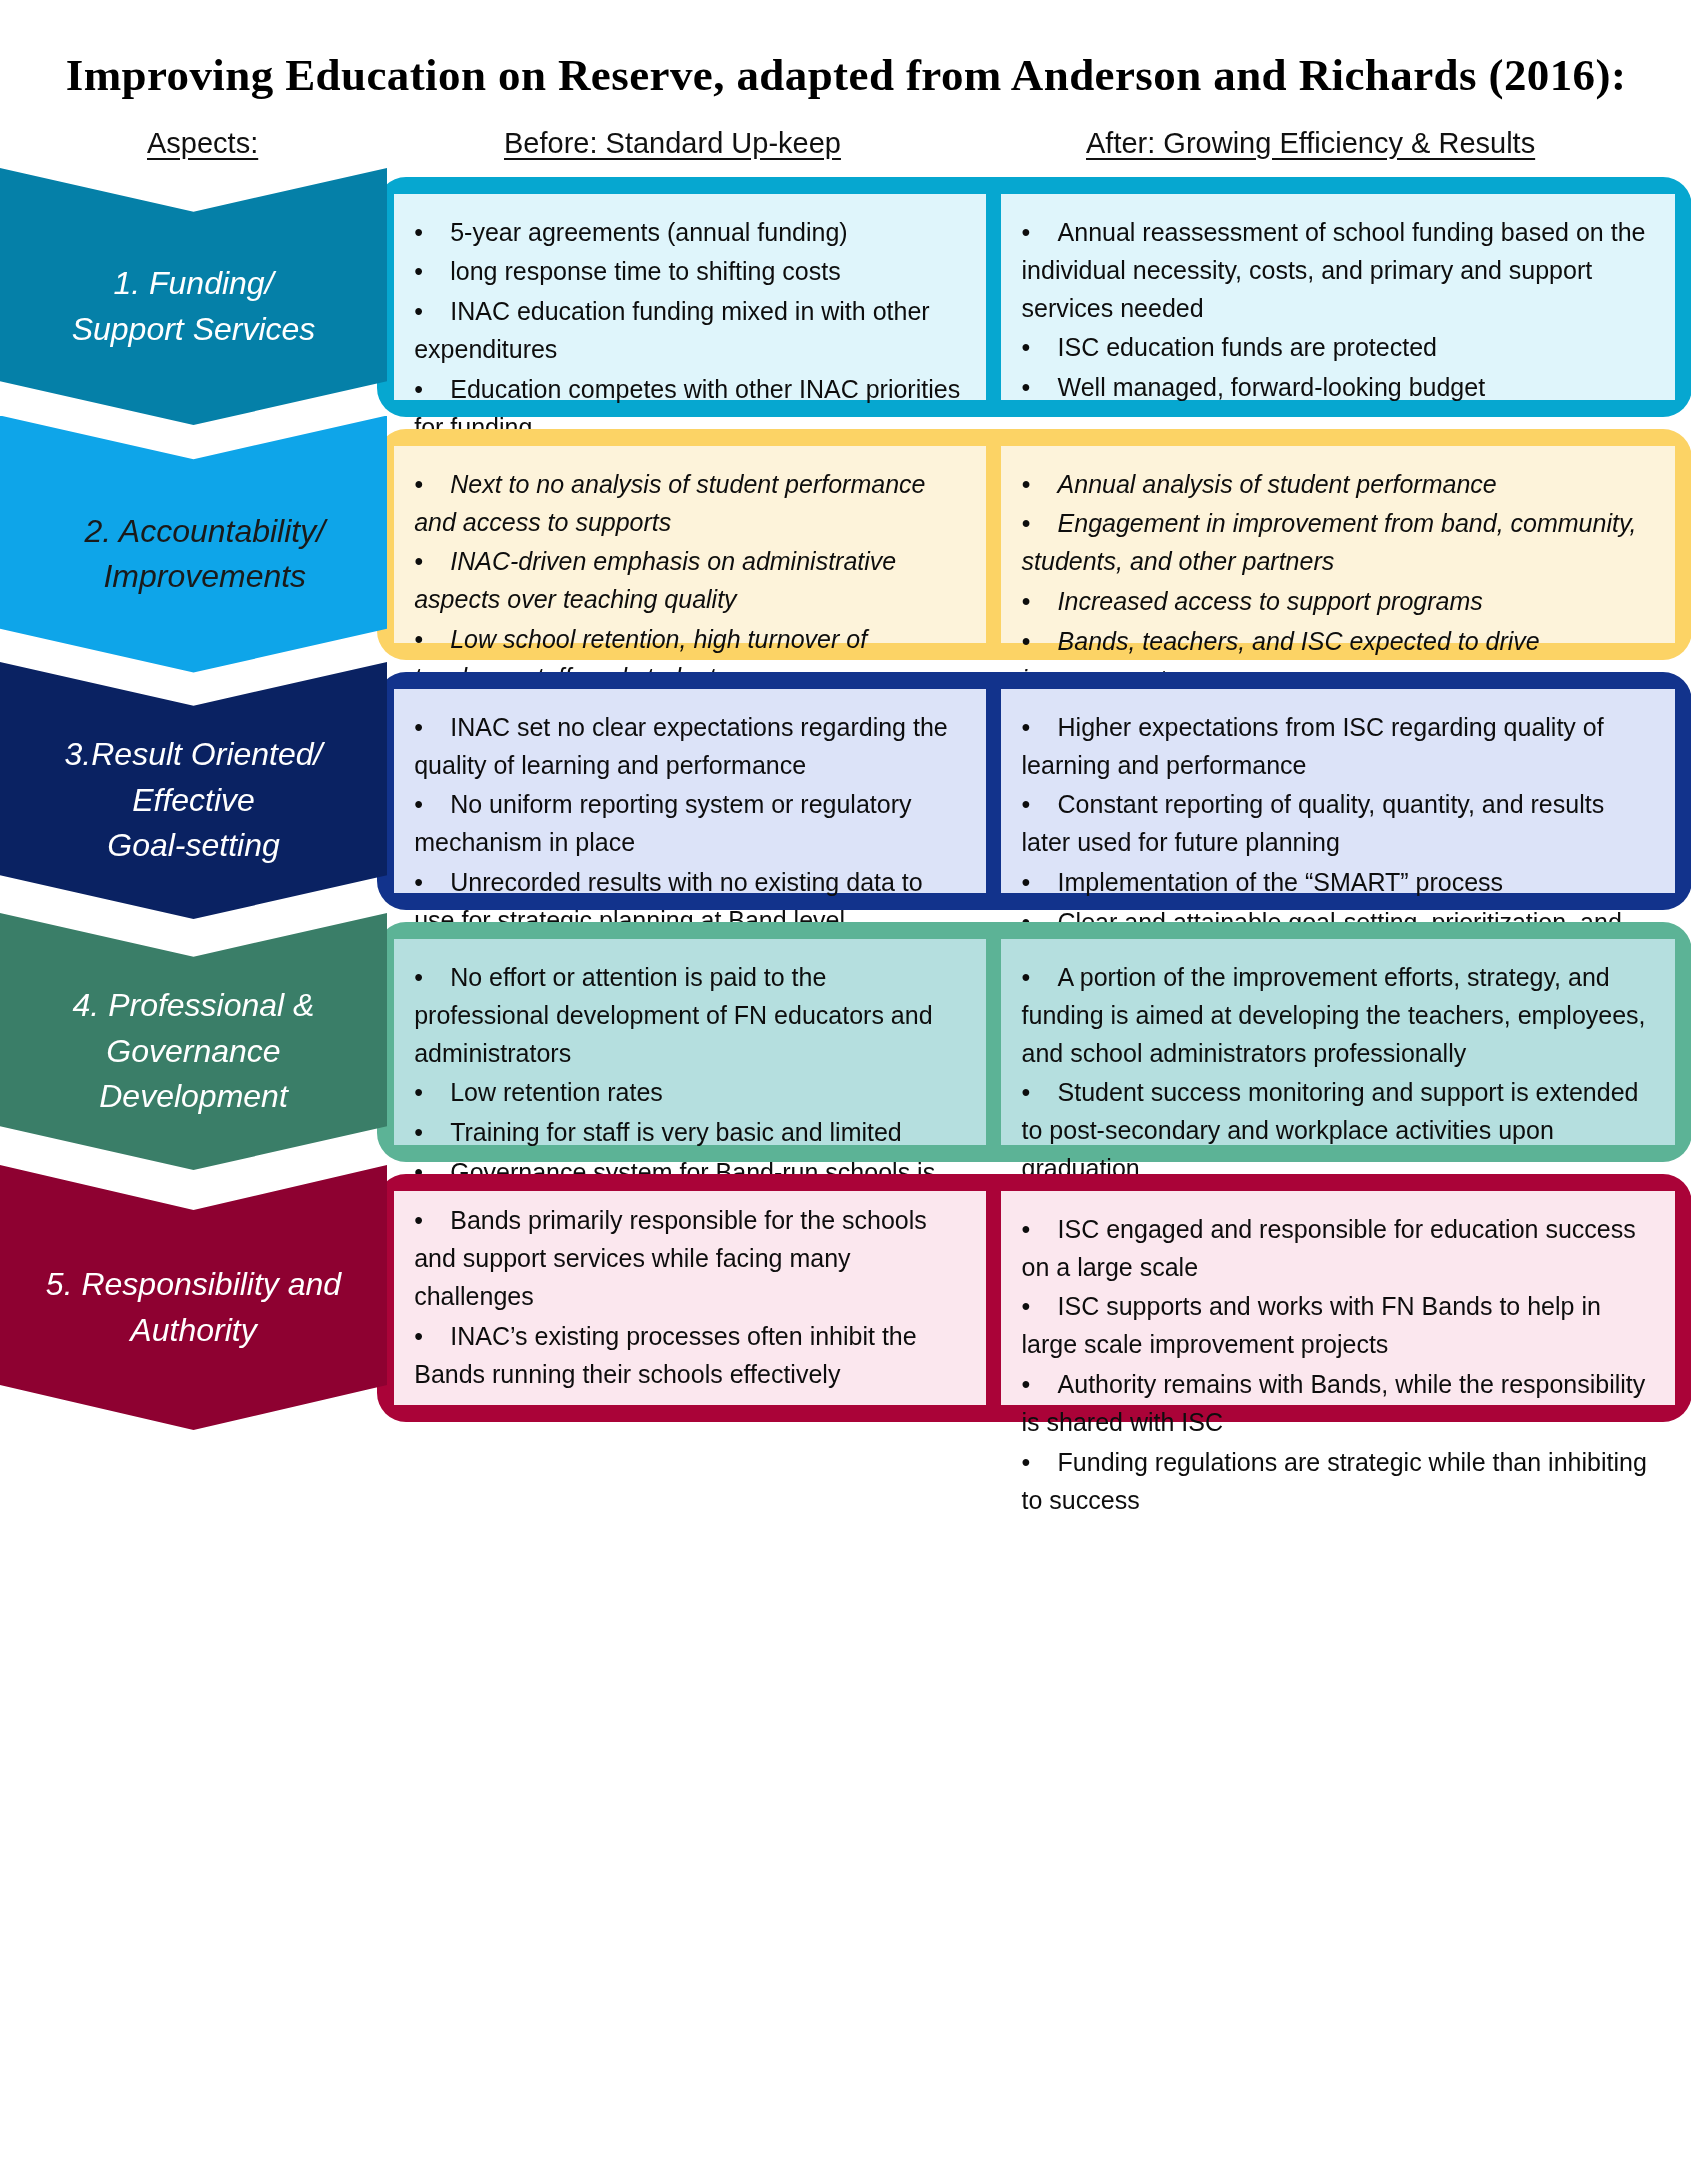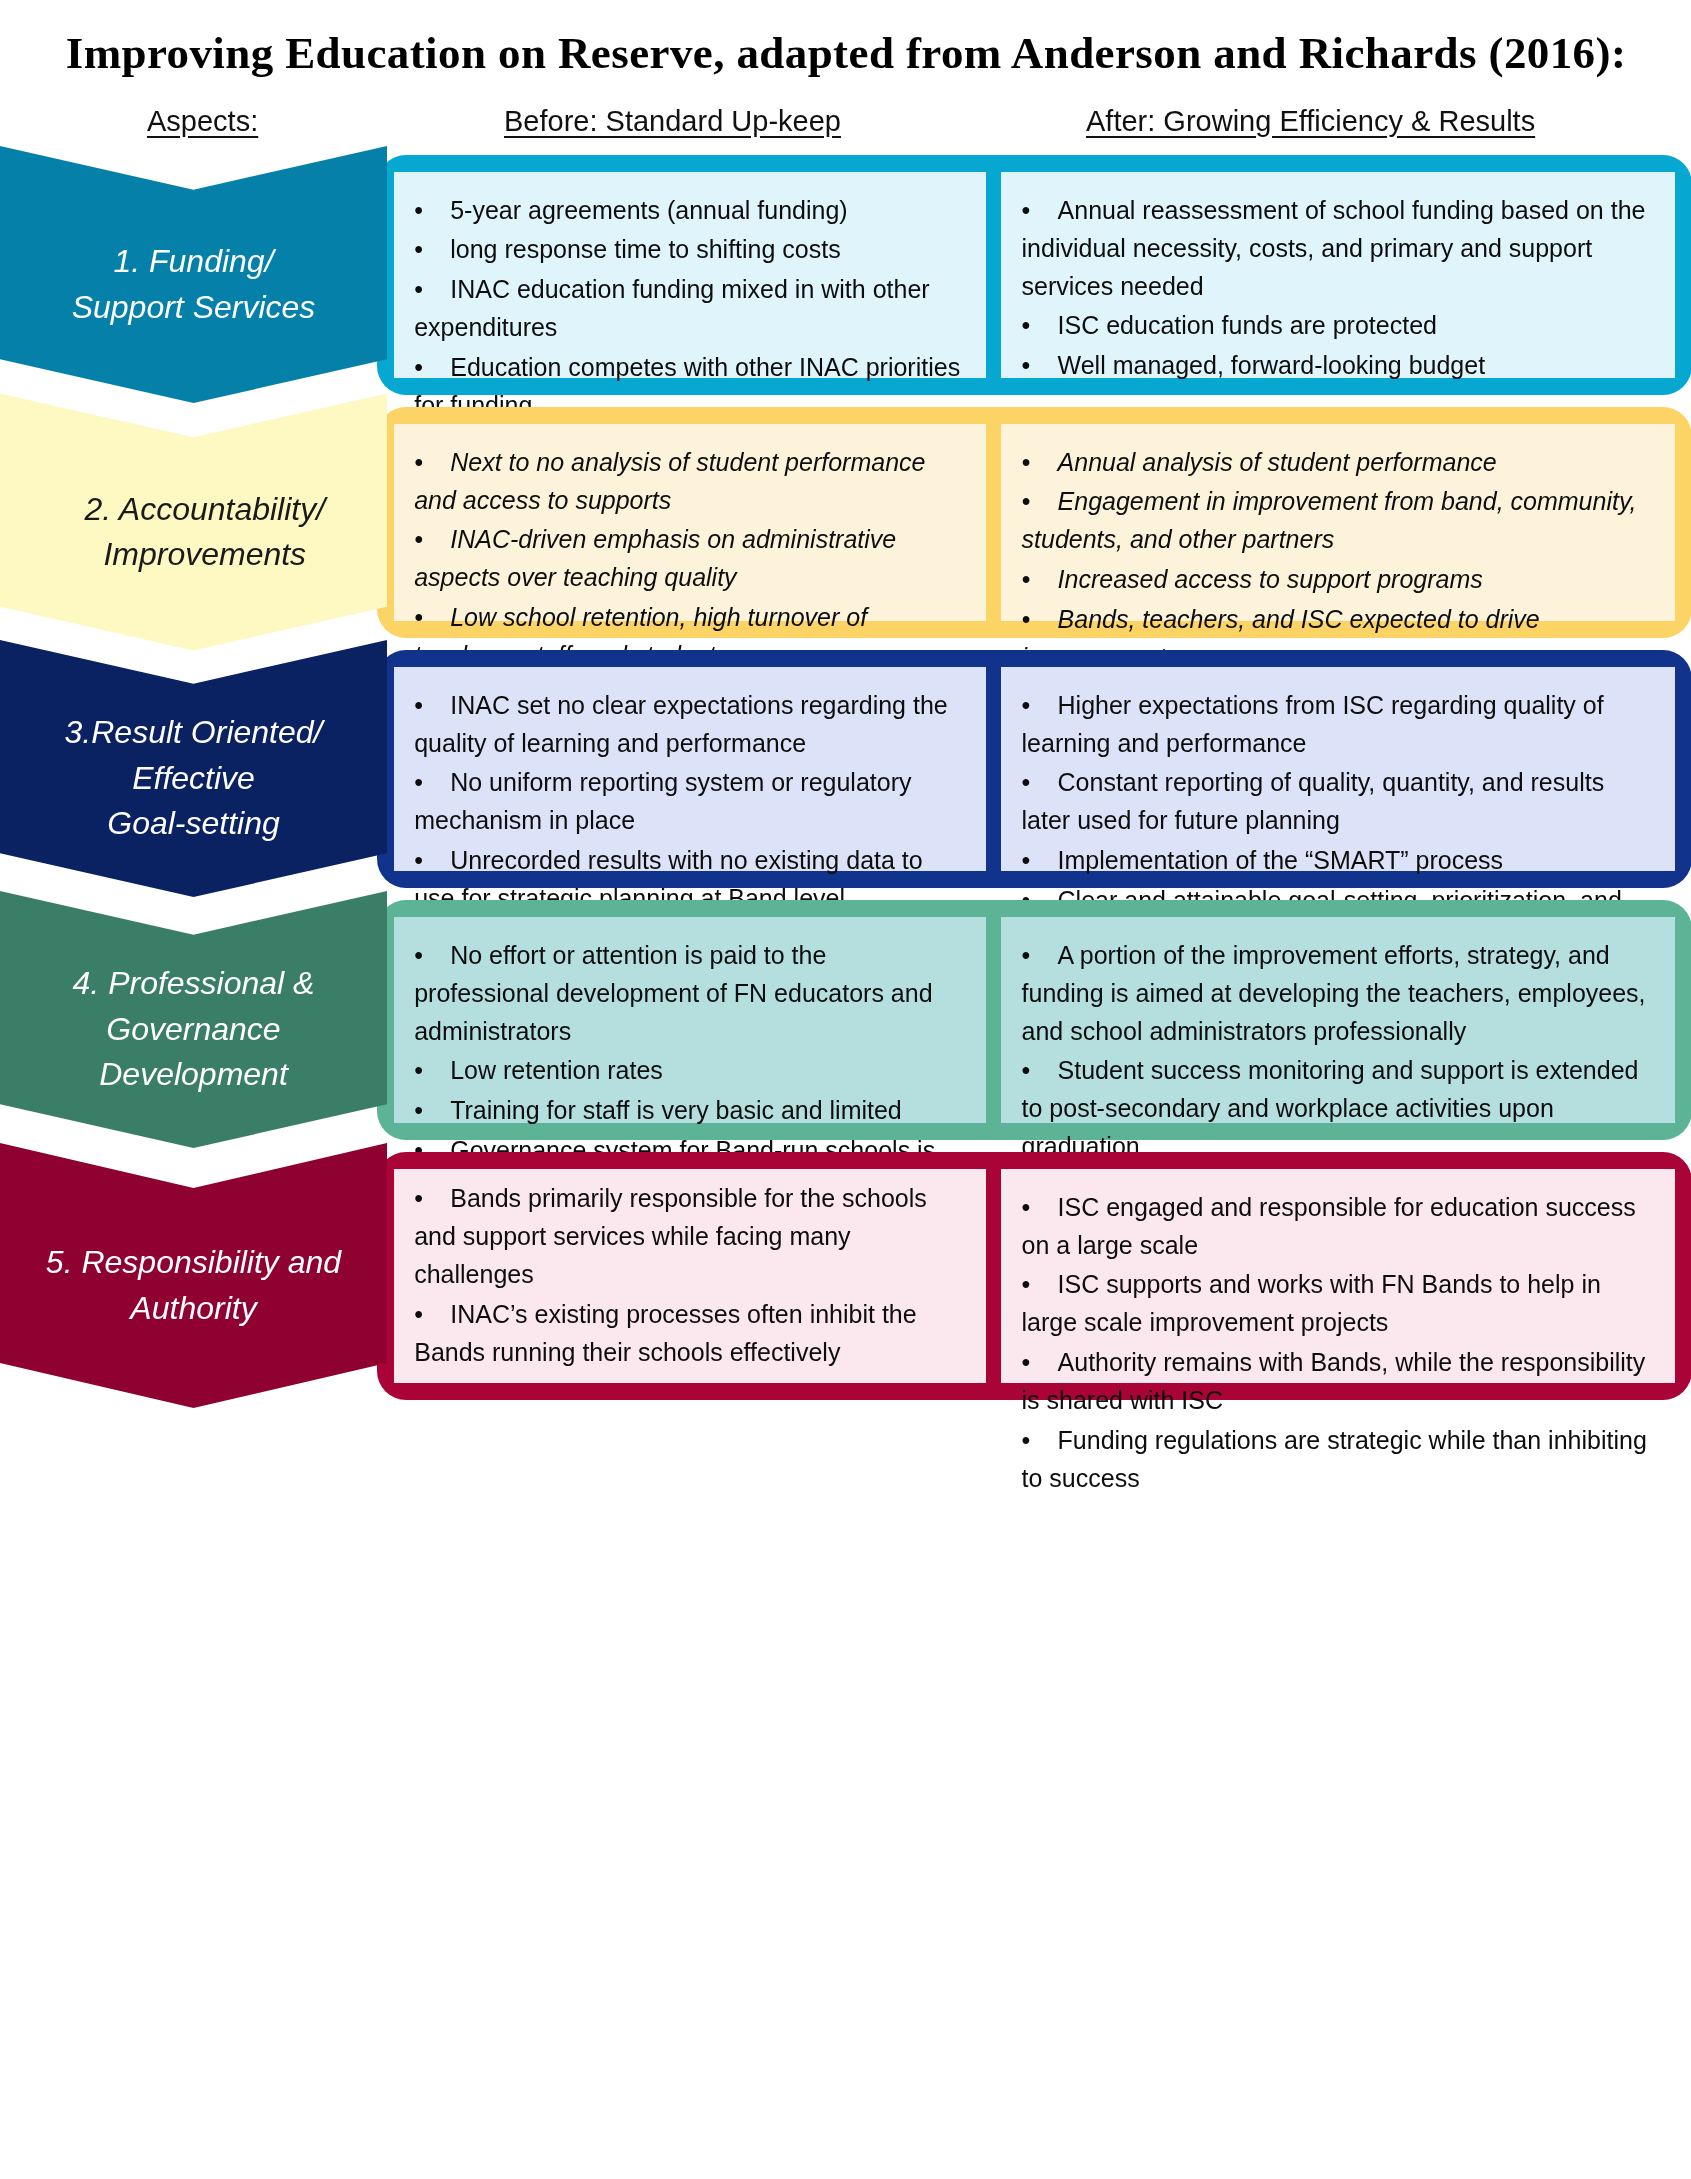--- a/index.html
+++ b/index.html
@@ -14,21 +14,21 @@
   }
 
   
   .title {
     text-align: center;
     font-family: "Liberation Serif", serif;
     font-weight: bold;
     font-size: 45px;
     letter-spacing: 0.4px;
     color: #000000;
-    padding-top: 27px;
+    padding-top: 49px;
     white-space: nowrap;
   }
 
   
   .col-headers {
     position: relative;
     height: 55px;
     margin-top: 20.5px;
   }
   .col-head {
@@ -108,21 +108,21 @@
   .panel li .bul::before { content: "\2022"; }
 
   .sm { font-weight: bold; }
 
   
   .r1 .chevron { background: #0580A8; }
   .r1 .card    { background: #06A7D0; }
   .r1 .panel   { background: #DFF5FB; }
 
   
-  .r2 .chevron { background: #fef9c3; padding-left: 43px; }
+  .r2 .chevron { background: #0ea5e9; padding-left: 43px; }
   .r2 .card    { background: #FCD365; font-style: italic; }
   .r2 .panel   { background: #FDF3DA; }
   .r2 .chevron .label { color: #1a1a1a; }
 
   
   .r3 .chevron { background: #0A2262; }
   .r3 .card    { background: #12338C; }
   .r3 .panel   { background: #DCE3F8; }
 
   

